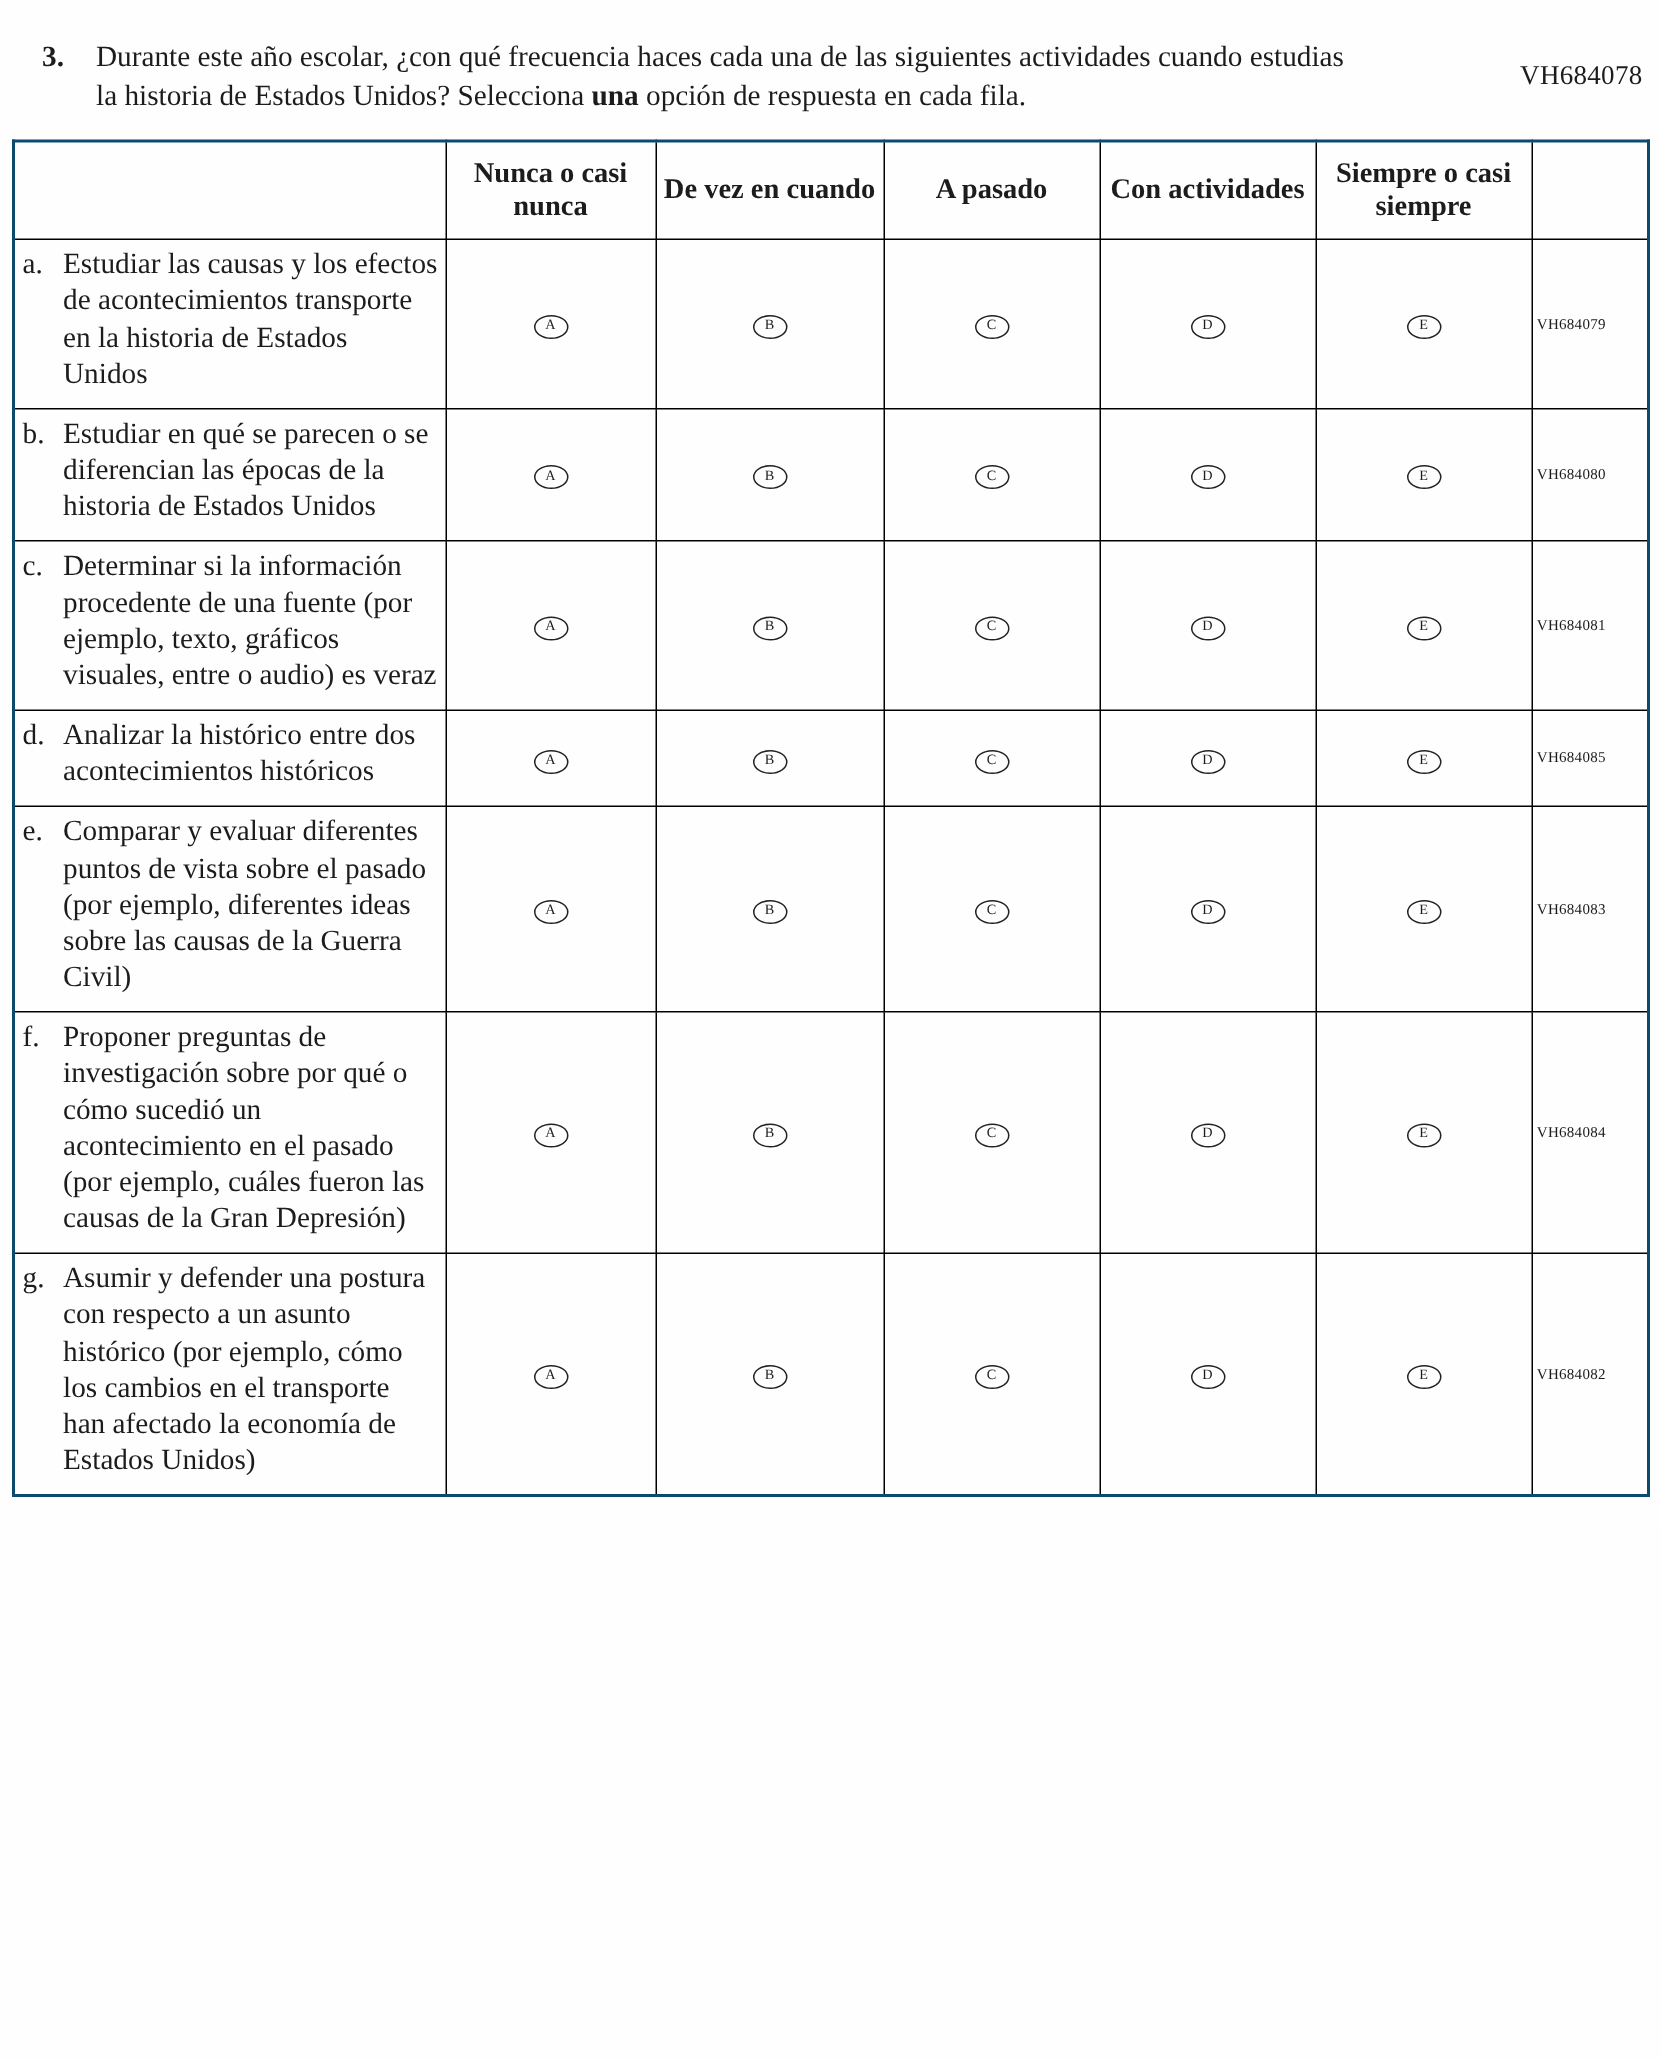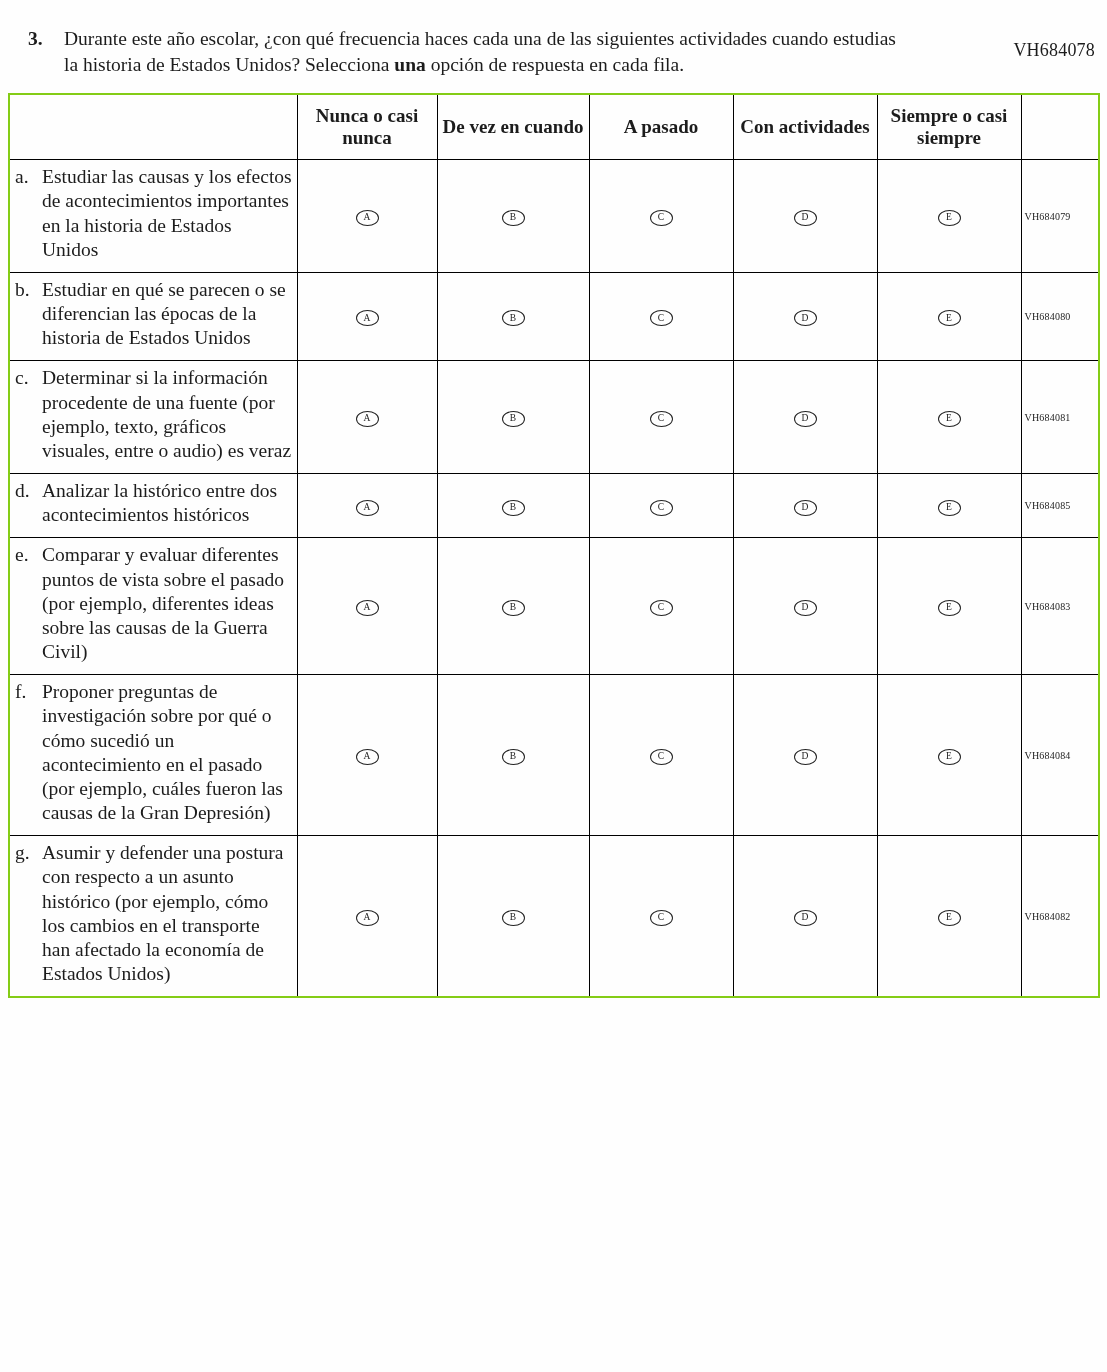--- a/index.html
+++ b/index.html
@@ -37,21 +37,21 @@
     width: 36px;
   }
   .qtext { flex: 1; max-width: 840px; }
   .qtext b { font-weight: bold; }
 
   table.grid {
     border-collapse: collapse;
     table-layout: fixed;
     width: 1090px;
     margin: 10px 8px 0 8px;
-    border: 2px solid #84cc16;
+    border: 2px solid #0c4a6e;
   }
   table.grid th, table.grid td {
     border: 1.5px solid #000;
     box-sizing: border-box;
   }
   thead th {
     border-bottom: 5px double #000;
     font-size: 19px;
     font-weight: bold;
     text-align: center;
@@ -124,21 +124,21 @@
         <th>Con actividades</th>
         <th>Siempre o casi siempre</th>
         <th></th>
       </tr>
     </thead>
     <tbody id="rows-body">
         <tr>
       <td class="stmt-cell">
         <div class="stmt">
           <span class="stmt-letter">a.</span>
-          <span class="stmt-text">Estudiar las causas y los efectos de acontecimientos importantes en la historia de Estados Unidos</span>
+          <span class="stmt-text">Estudiar las causas y los efectos de acontecimientos transporte en la historia de Estados Unidos</span>
         </div>
       </td>
       <td class="opt-cell">
         <span class="bubble">A</span>
       </td>
       <td class="opt-cell">
         <span class="bubble">B</span>
       </td>
       <td class="opt-cell">
         <span class="bubble">C</span>

